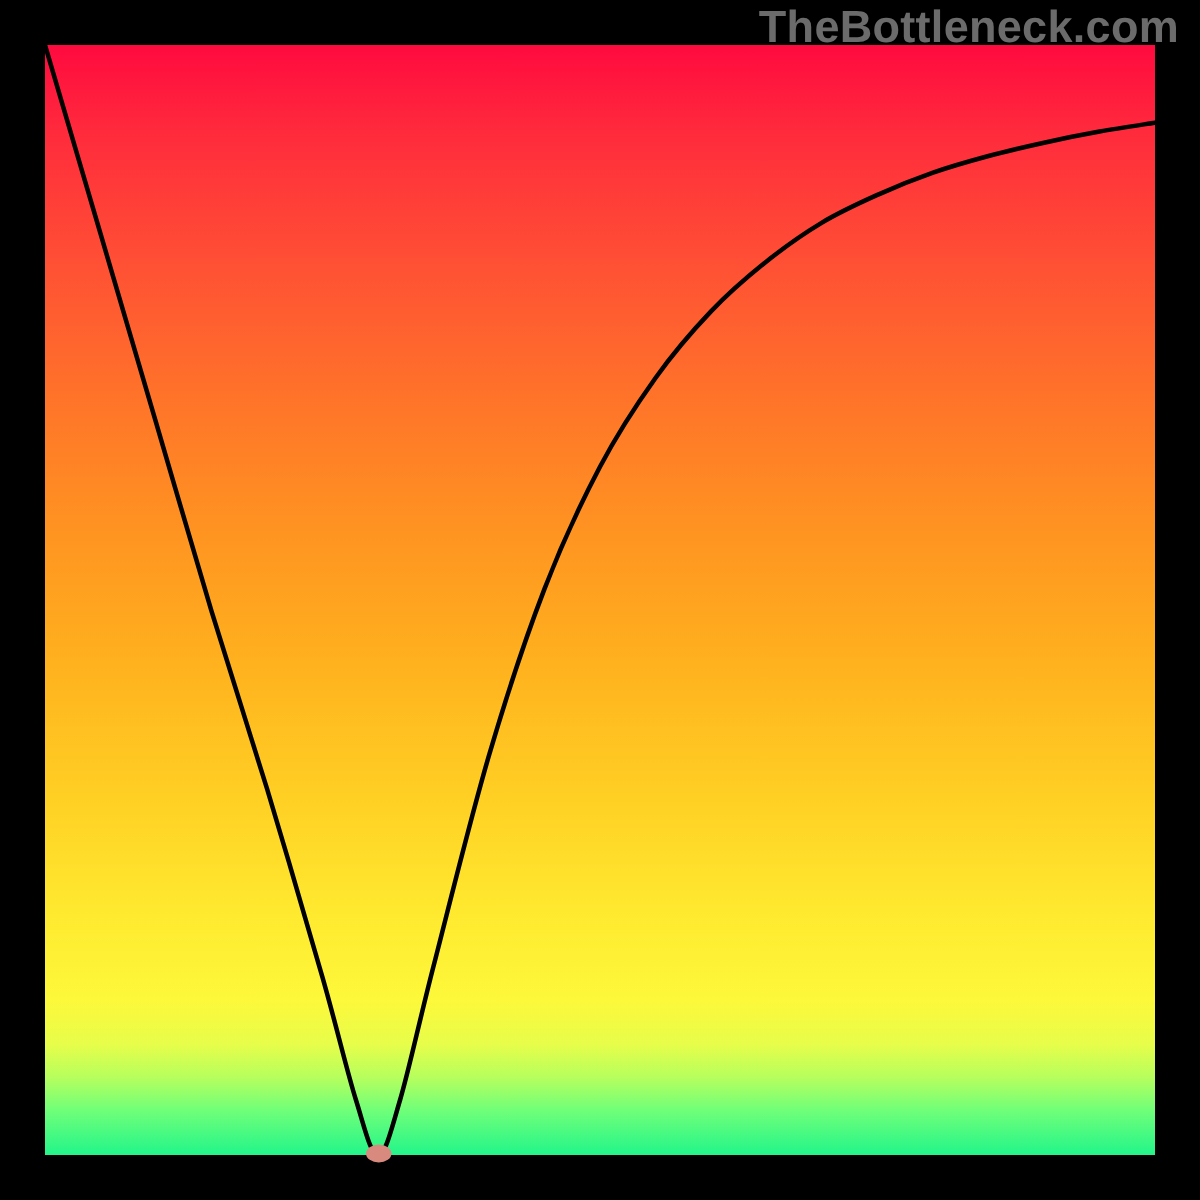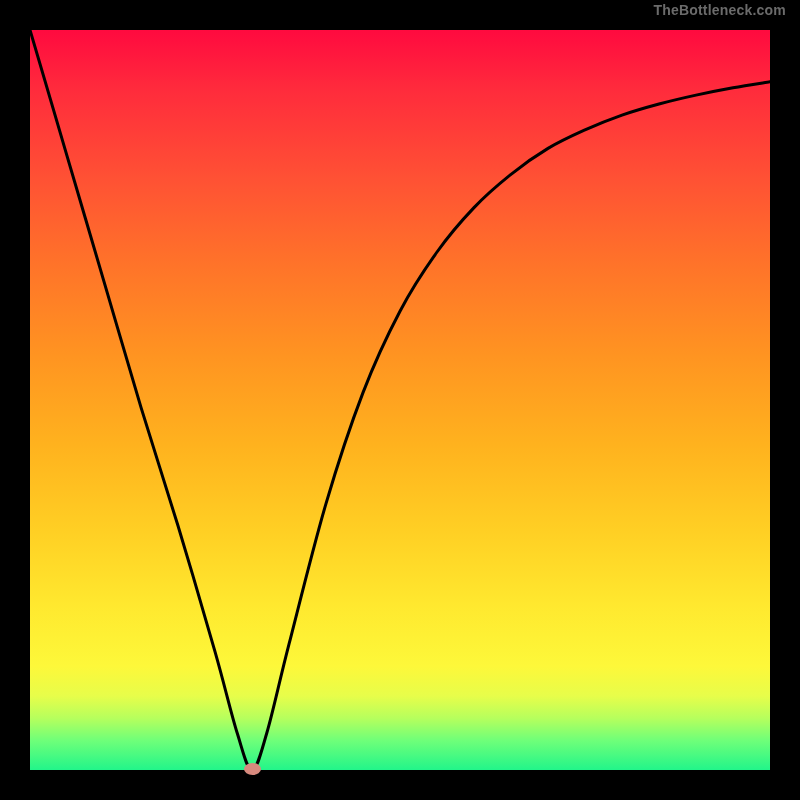--- a/index.html
+++ b/index.html
@@ -14,21 +14,21 @@
     width: 800px;
     height: 800px;
     background: #000;
     position: relative;
   }
   .watermark {
     position: absolute;
     top: 2px;
     right: 14px;
     font-family: Arial, Helvetica, sans-serif;
-    font-size: 14px;
+    font-size: 30px;
     color: #6b6b6b;
     font-weight: 600;
     letter-spacing: 0.2px;
   }
   .plot-area {
     position: absolute;
     left: 30px;
     top: 30px;
     width: 740px;
     height: 740px;

